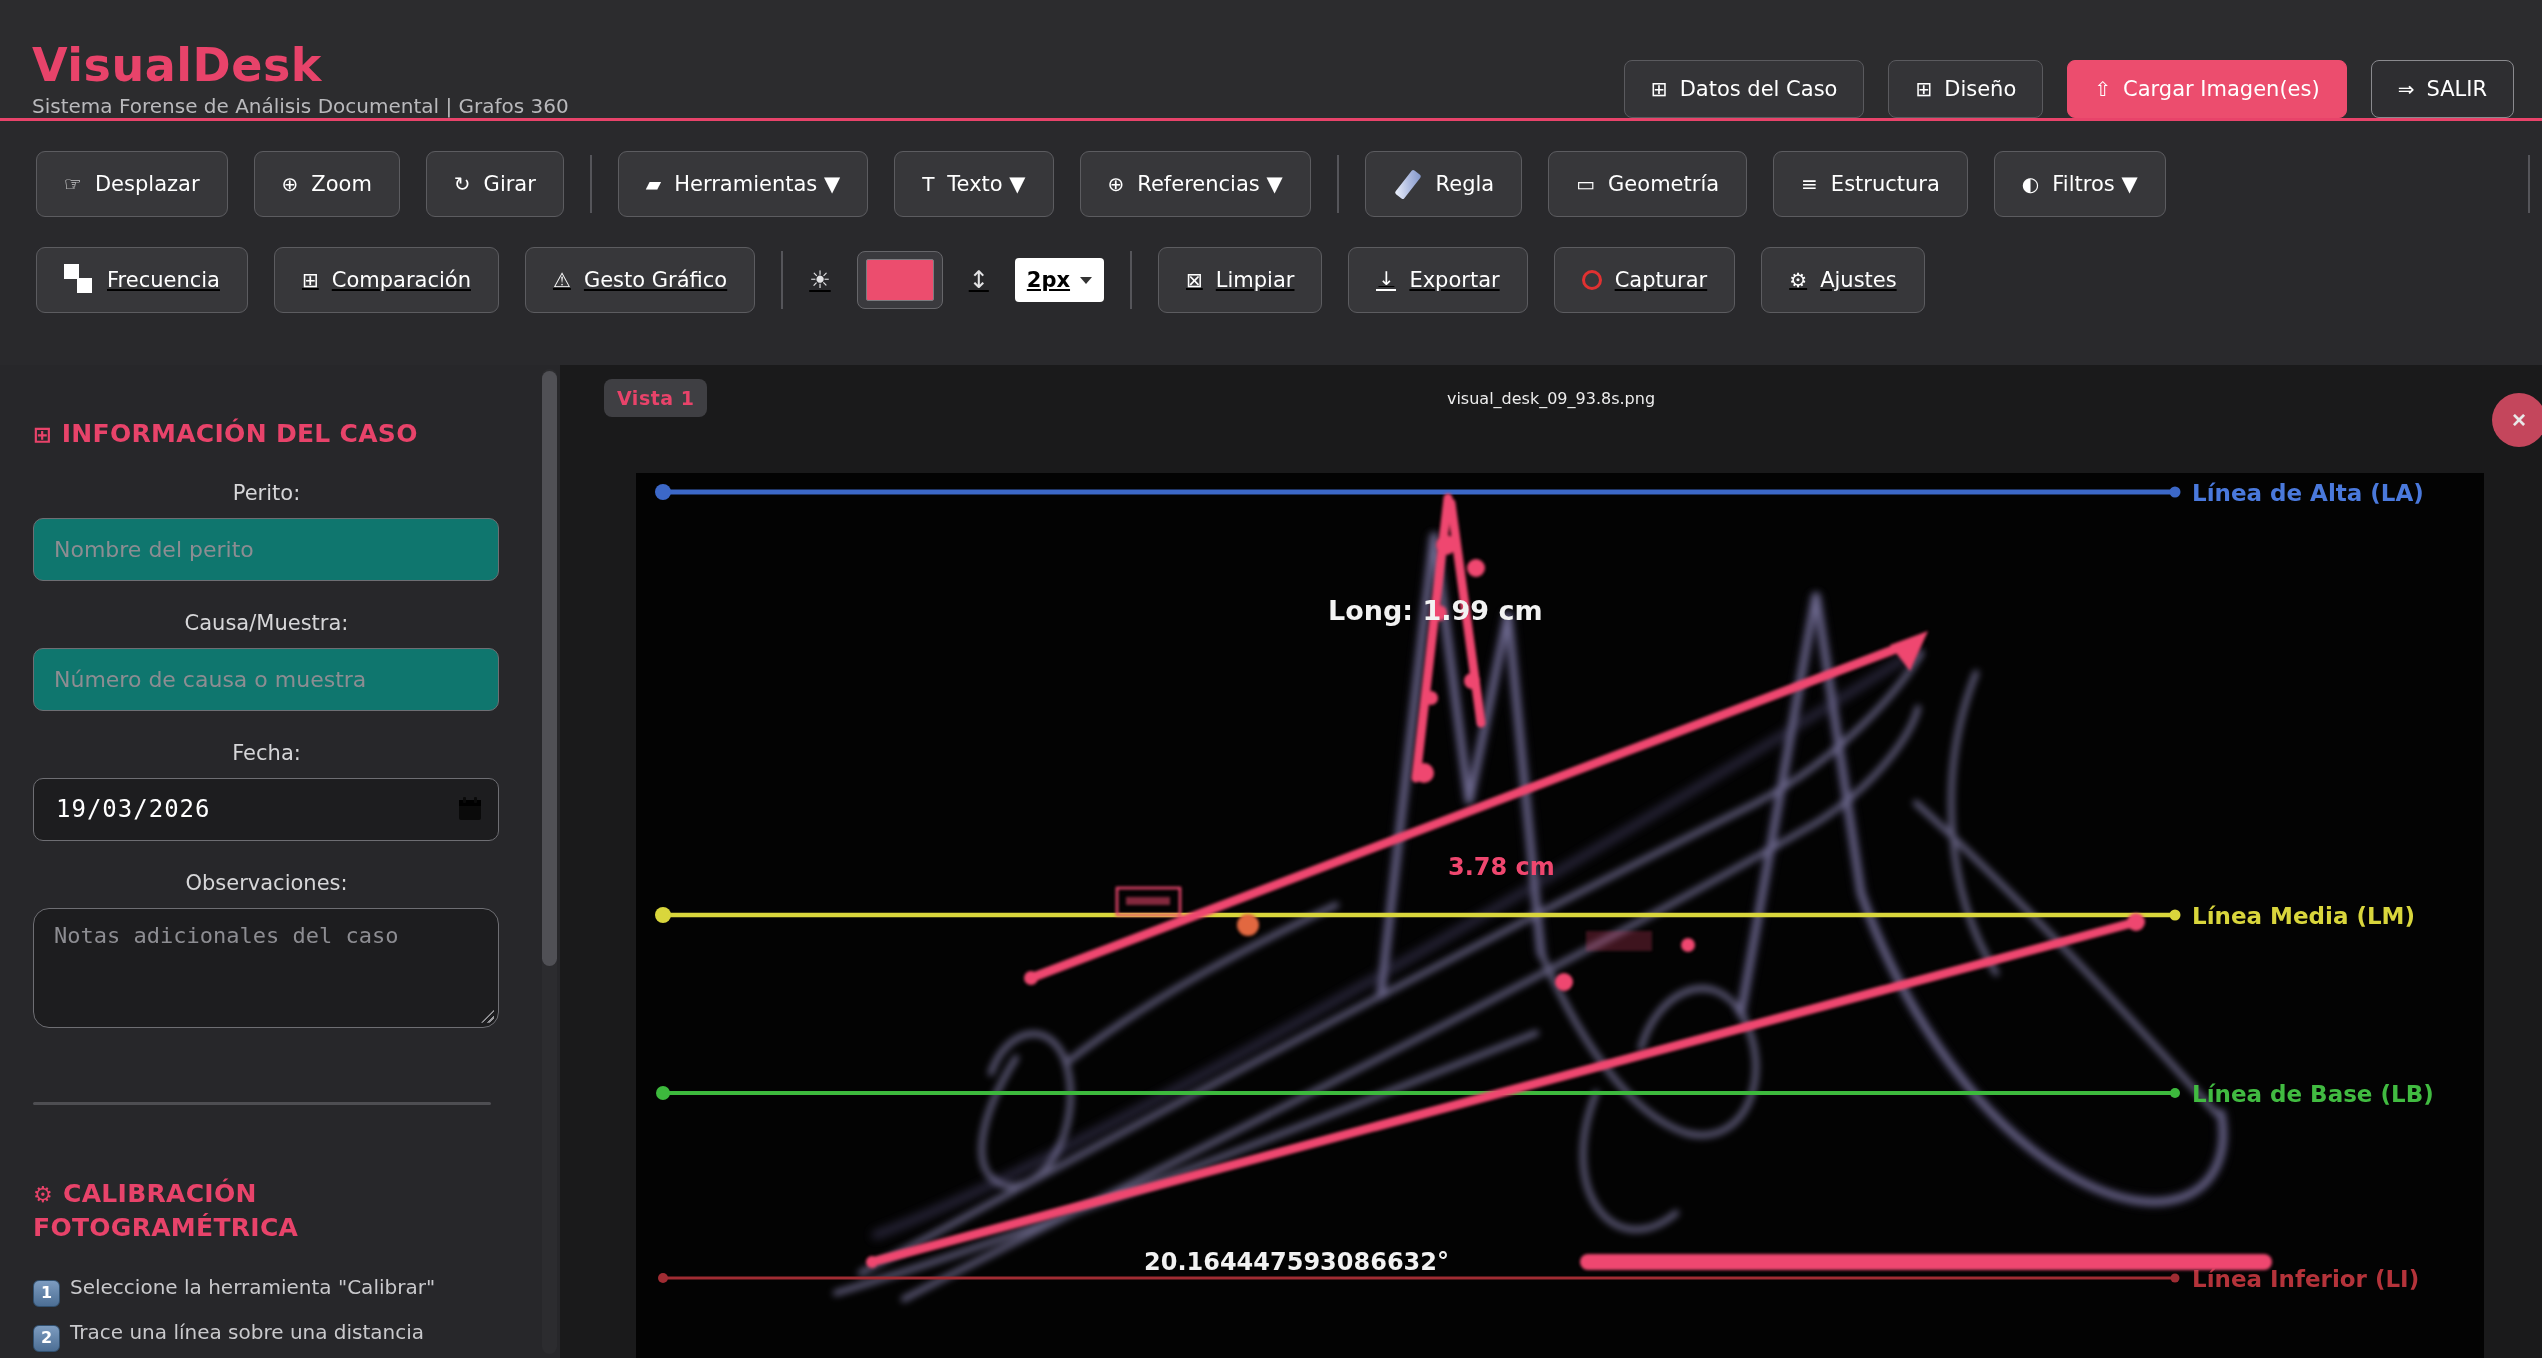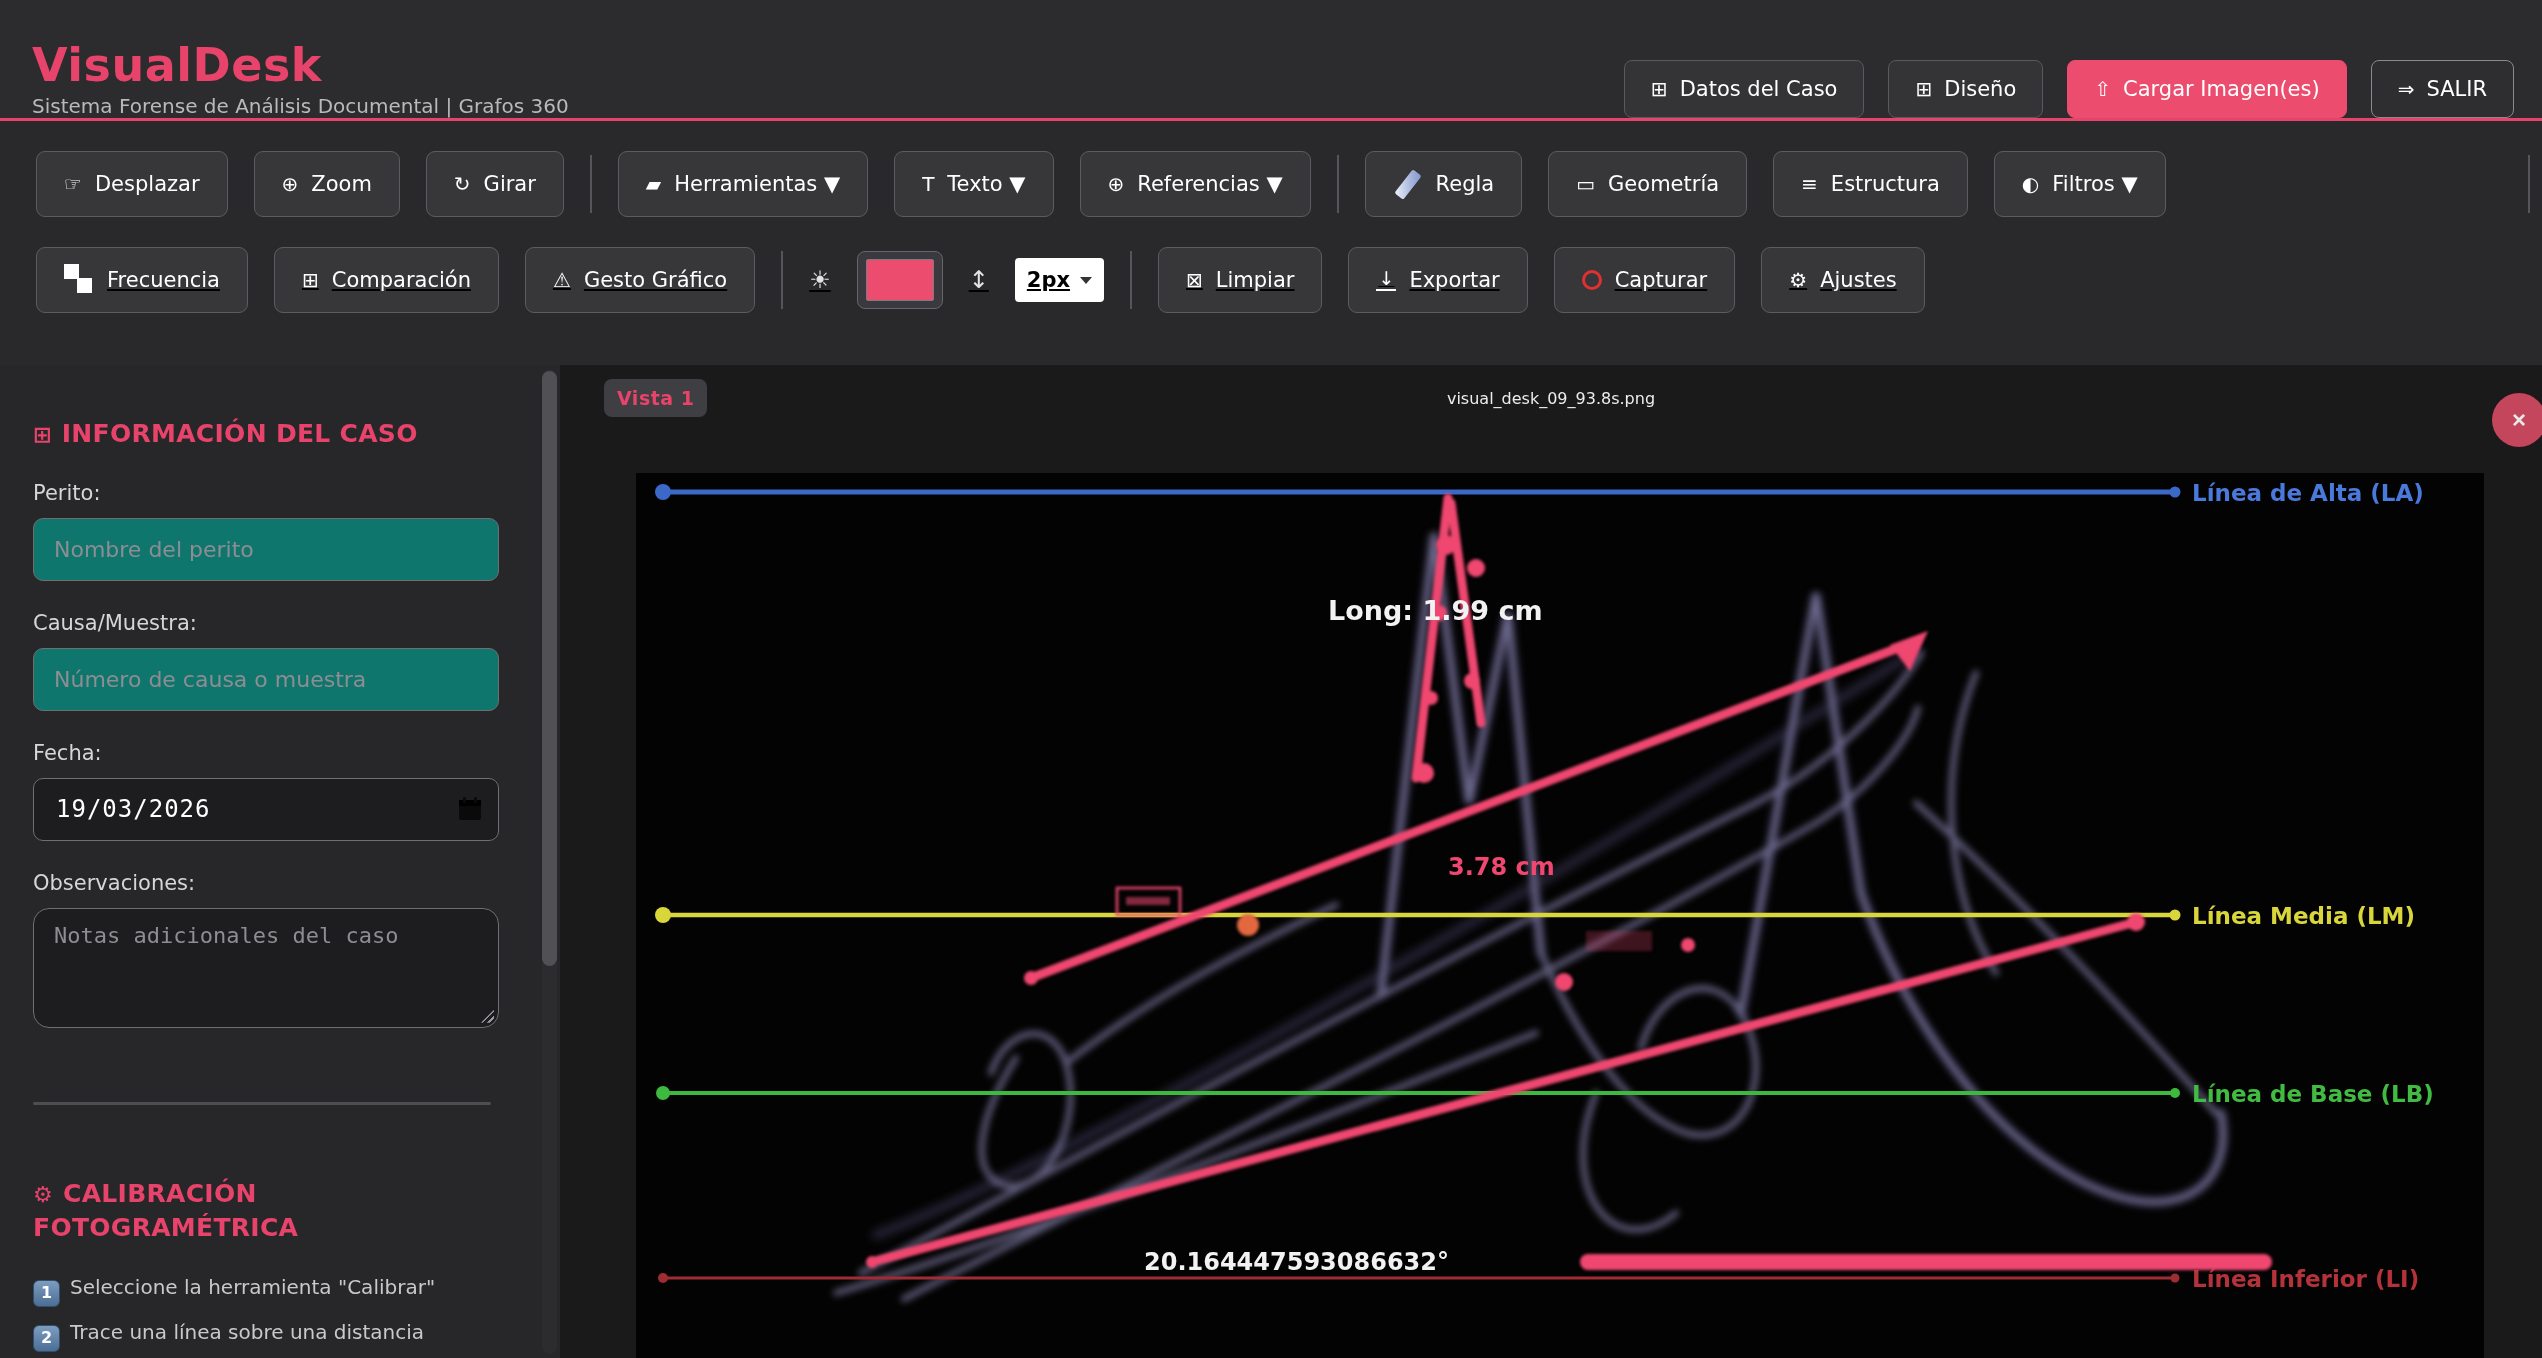--- a/index.html
+++ b/index.html
@@ -50,21 +50,21 @@
              border-top:7px solid #333; }
 
   
   .content { display:flex; width:100%; height:993px; }
 
   
   .sidebar { position:relative; width:560px; height:100%; background:#27272a;
              padding:52px 60px 0 33px; overflow:hidden; flex:0 0 auto; }
   .side-title { color:#e8436a; font-size:25px; font-weight:bold; letter-spacing:.3px; line-height:1.35; }
   .side-title .sicon { font-size:22px; margin-right:10px; }
-  .field-label { color:#d6d6d8; font-size:21px; margin-top:30px; margin-bottom:13px; }
+  .field-label { color:#d6d6d8; font-size:21px; margin-top:30px; margin-bottom:13px;text-align:center; }
   .field-label:first-of-type { margin-top:34px; }
   .tinput { width:466px; height:63px; background:#0f766e; border:1.5px solid #6e6e73; border-radius:10px;
             color:#fff; font-size:22px; padding:0 20px; font-family:inherit; outline:none; }
   .tinput::placeholder { color:#8d8d92; }
   .date-wrap { position:relative; width:466px; }
   .date-input { width:466px; height:63px; background:#1d1d1f; border:1.5px solid #6e6e73; border-radius:10px;
                 color:#fff; font-size:24px; padding:0 52px 0 22px; outline:none;
                 font-family:"DejaVu Sans Mono","Liberation Mono",monospace; letter-spacing:1px; }
   .cal-icon { position:absolute; right:16px; top:18px; }
   .tarea { width:466px; height:120px; background:#1d1d1f; border:1.5px solid #6e6e73; border-radius:16px;

